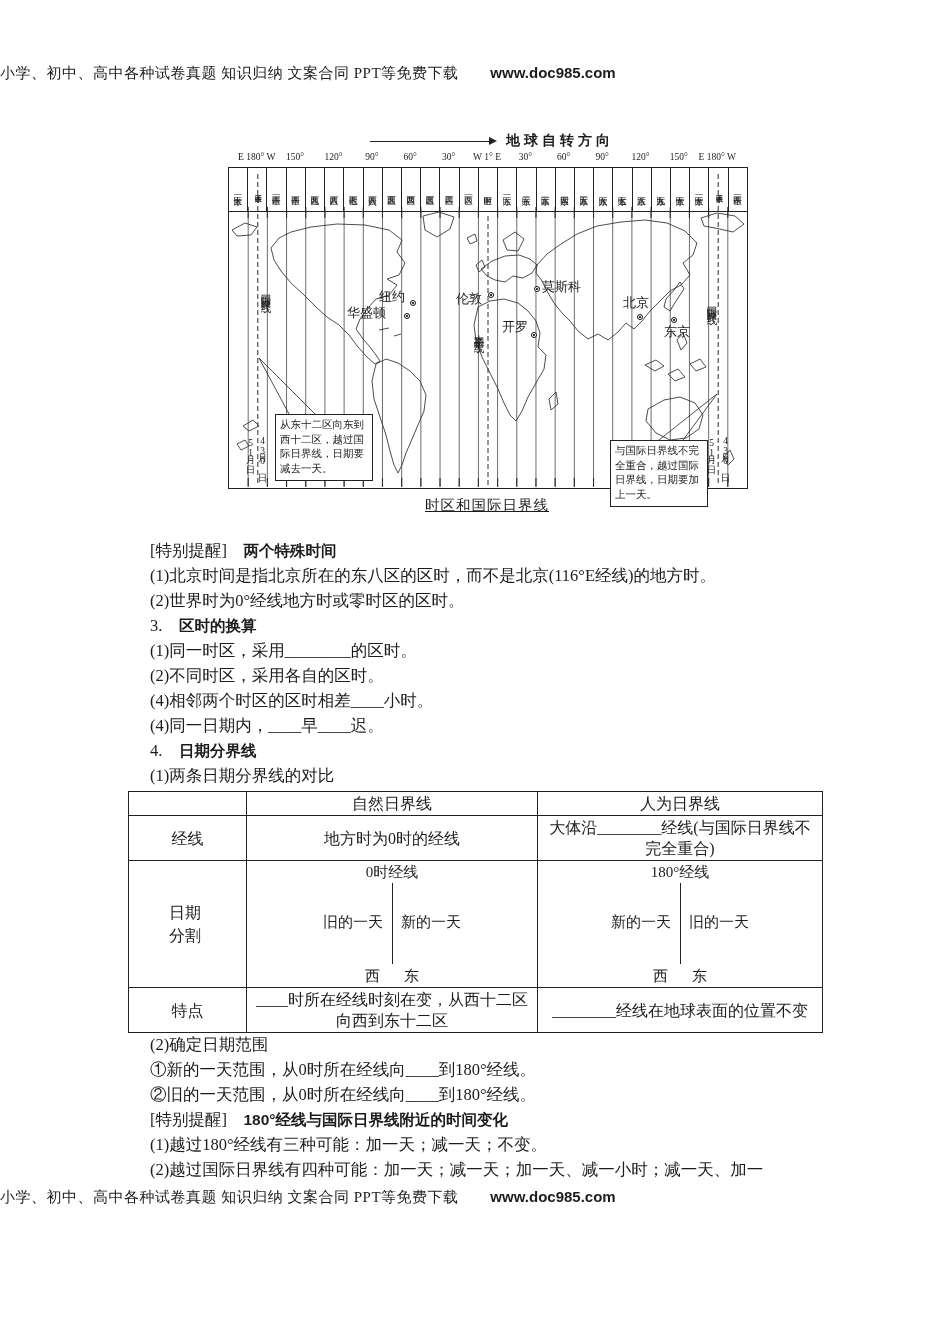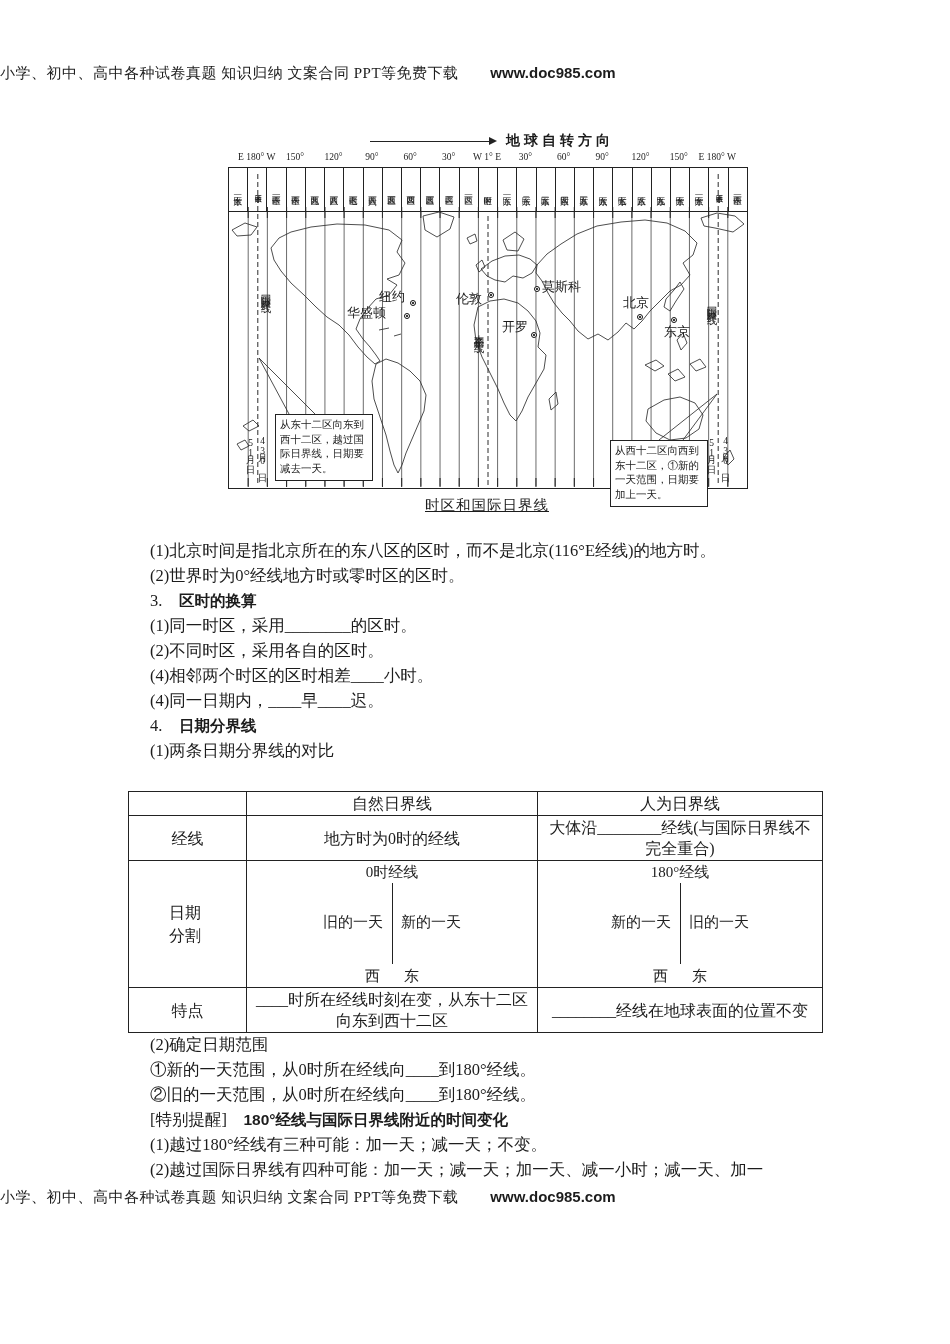--- a/index.html
+++ b/index.html
@@ -285,21 +285,21 @@
             <span class="zc-sm">东西十二区</span>
           </div>
           <div class="zone-cell">
             <span>西十一区</span>
           </div>
         </div>
       <span class="vlabel" style="left:31px;top:118px;">国际日界线</span>
       <span class="vlabel" style="left:244px;top:158px;">本初子午线</span>
       <span class="vlabel" style="left:477px;top:130px;">国际日界线</span>
       <div class="callout" style="left:46px;top:246px;">从东十二区向东到西十二区，越过国际日界线，日期要减去一天。</div>
-      <div class="callout" style="left:381px;top:272px;">从西十二区向西到东十二区，①新的一天范围，日期要加上一天。</div>
+      <div class="callout" style="left:381px;top:272px;">与国际日界线不完全重合，越过国际日界线，日期要加上一天。</div>
     <span class="dot" style="left: 181px; top: 132px;"></span>
         <span class="city-label" style="left: 150px; top: 122px;">纽约</span>
         <span class="dot" style="left: 175px; top: 145px;"></span>
         <span class="city-label" style="left: 118px; top: 138px;">华盛顿</span>
         <span class="dot" style="left: 259px; top: 124px;"></span>
         <span class="city-label" style="left: 227px; top: 124px;">伦敦</span>
         <span class="dot" style="left: 305px; top: 118px;"></span>
         <span class="city-label" style="left: 313px; top: 112px;">莫斯科</span>
         <span class="dot" style="left: 302px; top: 164px;"></span>
         <span class="city-label" style="left: 273px; top: 152px; text-align: center;">开罗</span>
@@ -309,20 +309,21 @@
         <span class="city-label" style="left: 435px; top: 157px;">东京</span>
         <span class="vdate" style="left: 16px; top: 270px;">5月1日</span>
         <span class="vdate" style="left: 28px; top: 268px;">4月30日</span>
         <span class="vdate" style="left: 477px; top: 270px;">5月1日</span>
         <span class="vdate" style="left: 491px; top: 268px;">4月30日</span>
       </div>
     <div class="map-caption">时区和国际日界线</div>
   </div>
 
   <div class="notes nb1">
+      <p class="tline"><span>[特别提醒]　</span><span class="bold">两个特殊时间</span></p>
       <p class="tline"><span>(1)北京时间是指北京所在的东八区的区时，而不是北京(116°E经线)的地方时。</span></p>
       <p class="tline"><span>(2)世界时为0°经线地方时或零时区的区时。</span></p>
       <p class="tline"><span>3.　</span><span class="bold">区时的换算</span></p>
       <p class="tline"><span>(1)同一时区，采用________的区时。</span></p>
       <p class="tline"><span>(2)不同时区，采用各自的区时。</span></p>
       <p class="tline"><span>(4)相邻两个时区的区时相差____小时。</span></p>
       <p class="tline"><span>(4)同一日期内，____早____迟。</span></p>
       <p class="tline"><span>4.　</span><span class="bold">日期分界线</span></p>
       <p class="tline"><span>(1)两条日期分界线的对比</span></p>
     </div>
@@ -364,21 +365,21 @@
           <div class="dg-line"></div>
           <span class="dg-left">新的一天</span>
           <span class="dg-right">旧的一天</span>
           <span class="dg-west">西</span>
           <span class="dg-east">东</span>
         </div>
       </td>
     </tr>
     <tr class="t-td">
       <td>特点</td>
-      <td>____时所在经线时刻在变，从东十二区向东到西十二区</td>
+      <td>____时所在经线时刻在变，从西十二区向西到东十二区</td>
       <td>________经线在地球表面的位置不变</td>
     </tr>
   </tbody>
     </table>
 
   <div class="notes nb2">
       <p class="tline"><span>(2)确定日期范围</span></p>
       <p class="tline"><span>①新的一天范围，从0时所在经线向____到180°经线。</span></p>
       <p class="tline"><span>②旧的一天范围，从0时所在经线向____到180°经线。</span></p>
       <p class="tline"><span>[特别提醒]　</span><span class="bold">180°经线与国际日界线附近的时间变化</span></p>

